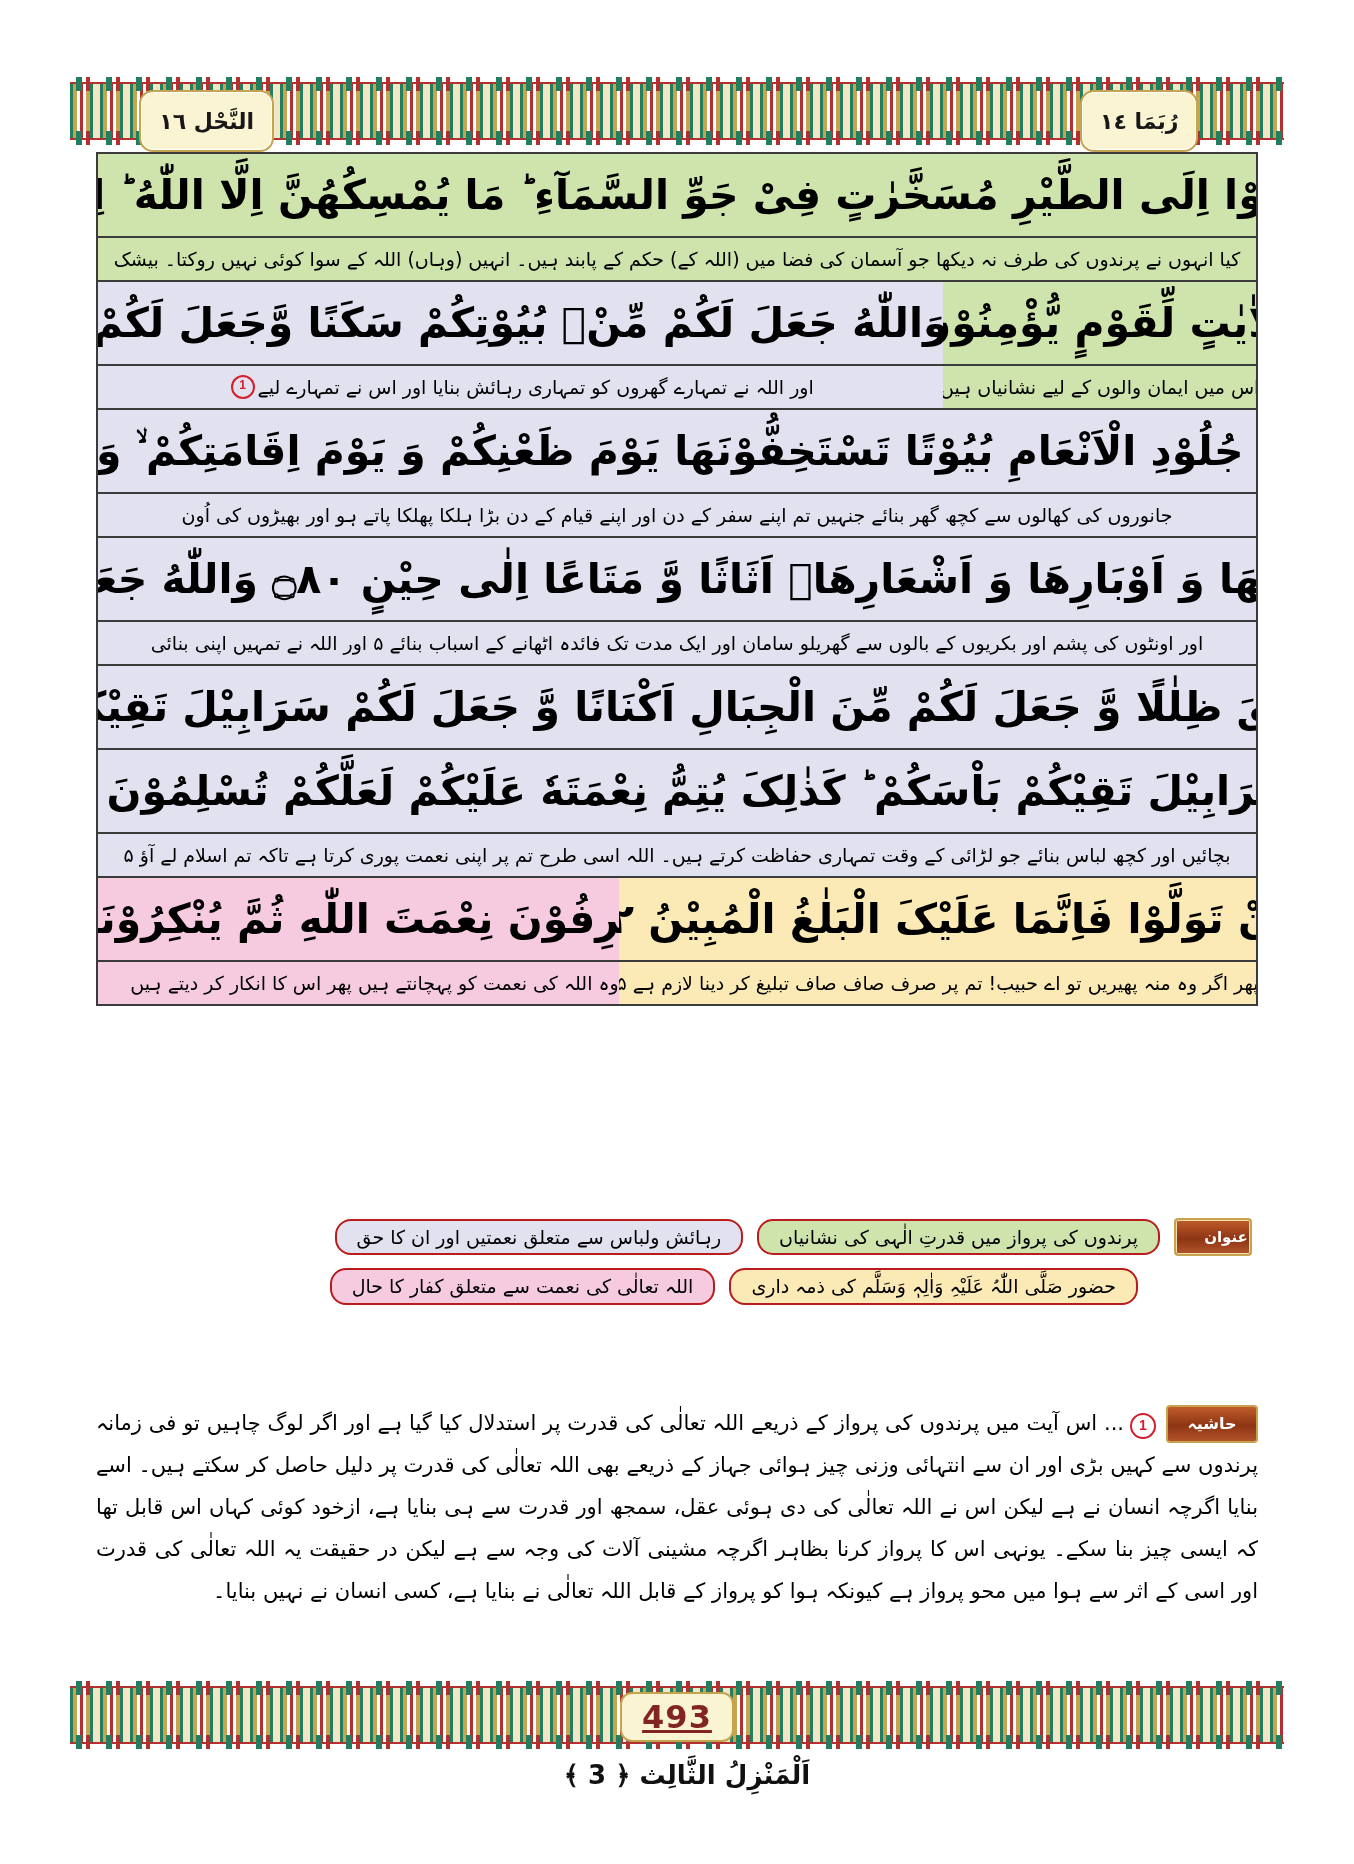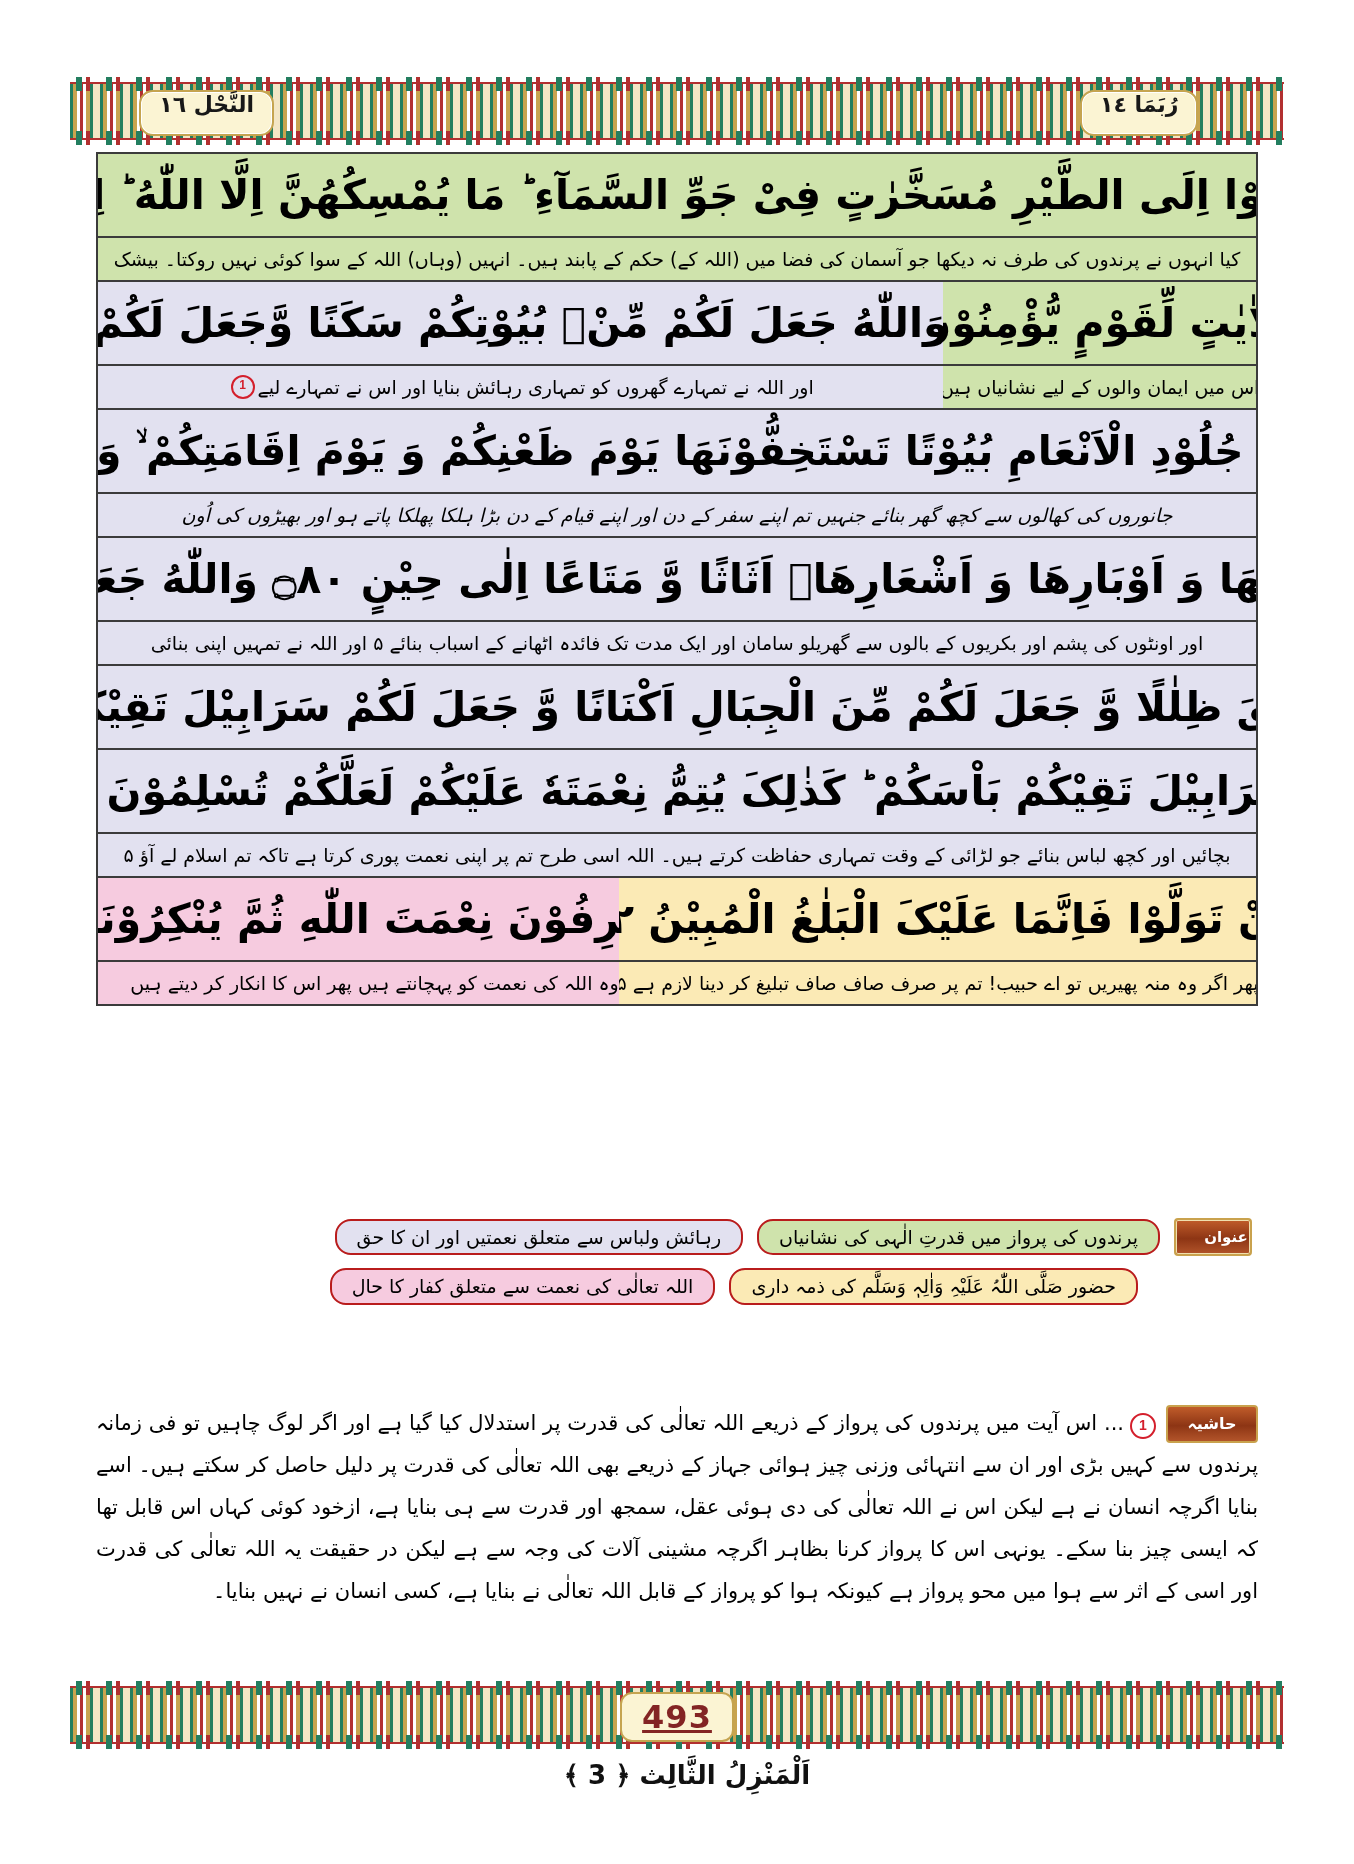--- a/index.html
+++ b/index.html
@@ -63,22 +63,23 @@
   .band-bottom { top: 1686px; }
 
   .cartouche {
     position: absolute;
     top: 6px;
     height: 42px;
     background: #fbf4d2;
     border: 2px solid #c4a24b;
     border-radius: 14px;
     display: flex;
-    justify-content: center;
-    padding: 0 18px;
+    align-items: center;
+    justify-content: center;
+    padding: 8px 18px;
     z-index: 4;
     box-shadow: 0 0 0 1px #ffffff inset;
   }
   .cartouche span {
     font-family: "DejaVu Sans", "Liberation Sans", sans-serif;
     font-size: 22px;
     color: #111;
     direction: rtl;
     white-space: nowrap;
     font-weight: 700;
@@ -320,21 +321,21 @@
         <div class="cell ar-line bg-lav" style="width: 73%;">وَاللّٰهُ جَعَلَ لَکُمْ مِّنْۢ بُیُوْتِکُمْ سَکَنًا وَّجَعَلَ لَکُمْ</div>
       </div>
       <div class="row">
         <div class="cell ur-line bg-green" style="width: 27%;">اس میں ایمان والوں کے لیے نشانیاں ہیں</div>
         <div class="cell ur-line bg-lav" style="width: 73%;">اور اللہ نے تمہارے گھروں کو تمہاری رہائش بنایا اور اس نے تمہارے لیے<span class="fn-mark">1</span></div>
       </div>
       <div class="row">
         <div class="cell ar-line bg-lav" style="width: 100%;">مِّنْ جُلُوْدِ الْاَنْعَامِ بُیُوْتًا تَسْتَخِفُّوْنَهَا یَوْمَ ظَعْنِکُمْ وَ یَوْمَ اِقَامَتِکُمْ ۙ وَمِنْ</div>
       </div>
       <div class="row">
-        <div class="cell ur-line bg-lav" style="width: 100%; font-style: italic;">جانوروں کی کھالوں سے کچھ گھر بنائے جنہیں تم اپنے سفر کے دن اور اپنے قیام کے دن بڑا ہلکا پھلکا پاتے ہو اور بھیڑوں کی اُون</div>
+        <div class="cell ur-line bg-lav" style="width: 100%;">جانوروں کی کھالوں سے کچھ گھر بنائے جنہیں تم اپنے سفر کے دن اور اپنے قیام کے دن بڑا ہلکا پھلکا پاتے ہو اور بھیڑوں کی اُون</div>
       </div>
       <div class="row">
         <div class="cell ar-line bg-lav" style="width: 100%;">اَصْوَافِهَا وَ اَوْبَارِهَا وَ اَشْعَارِهَاۤ اَثَاثًا وَّ مَتَاعًا اِلٰی حِیْنٍ ۝۸۰ وَاللّٰهُ جَعَلَ لَکُمْ</div>
       </div>
       <div class="row">
         <div class="cell ur-line bg-lav" style="width: 100%;">اور اونٹوں کی پشم اور بکریوں کے بالوں سے گھریلو سامان اور ایک مدت تک فائدہ اٹھانے کے اسباب بنائے ۵ اور اللہ نے تمہیں اپنی بنائی</div>
       </div>
       <div class="row">
         <div class="cell ar-line bg-lav" style="width: 100%;">مِمَّا خَلَقَ ظِلٰلًا وَّ جَعَلَ لَکُمْ مِّنَ الْجِبَالِ اَکْنَانًا وَّ جَعَلَ لَکُمْ سَرَابِیْلَ تَقِیْکُمُ الْحَرَّ</div>
       </div>

